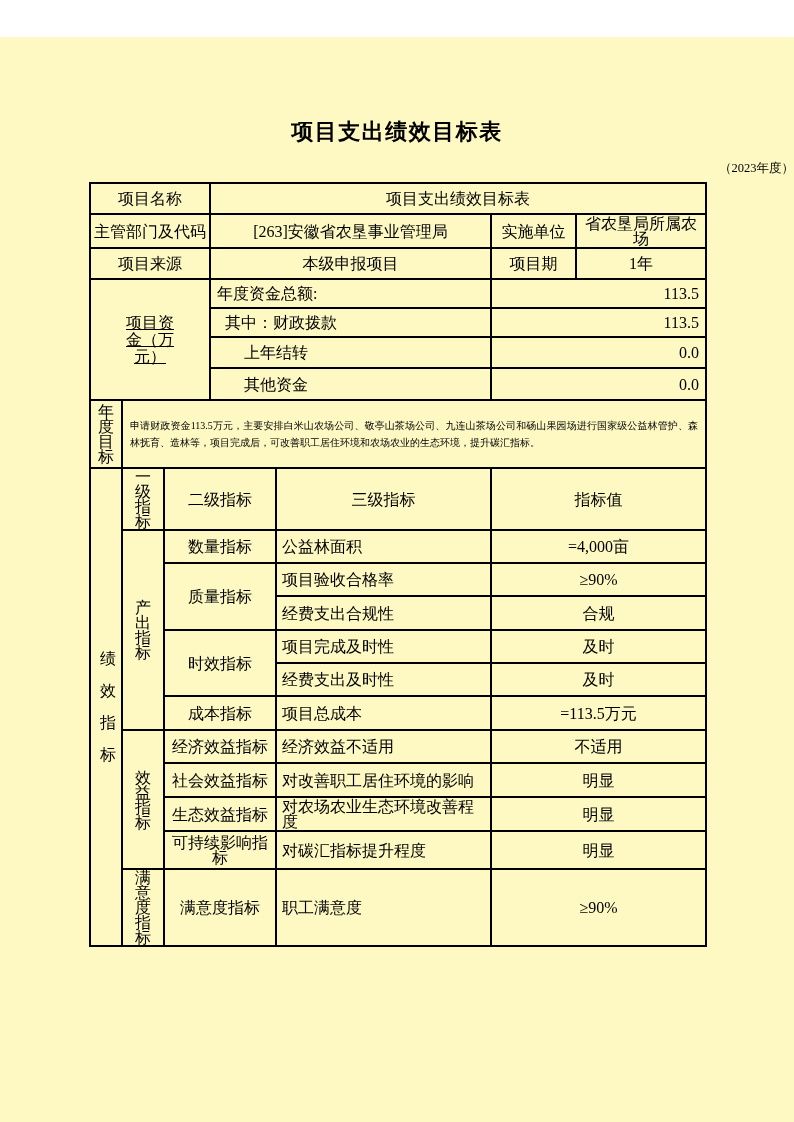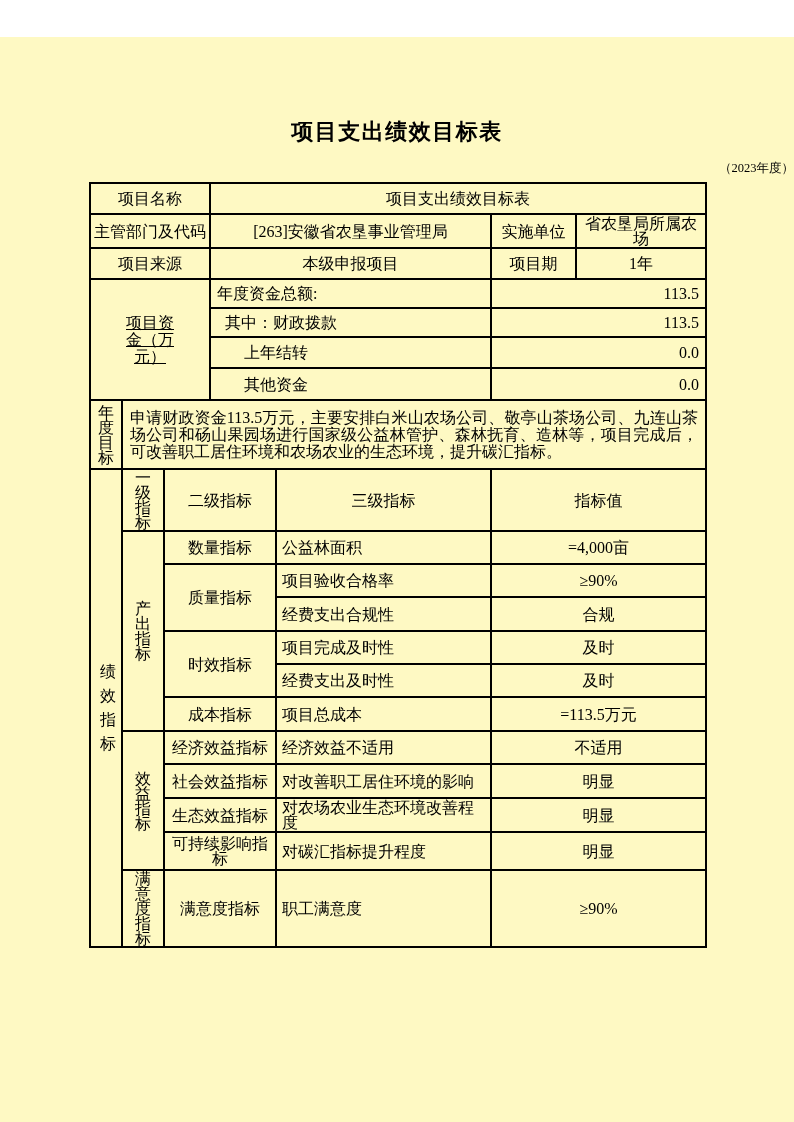--- a/index.html
+++ b/index.html
@@ -46,25 +46,25 @@
   }
   
   .left   { text-align: left; }
   .right  { text-align: right; padding-right: 6px; }
   .ind-1  { padding-left: 6px; border-radius: 9px; }
   .ind-2  { padding-left: 14px; }
   .ind-3  { padding-left: 33px; border-radius: 8px; }
   .goal-label { padding: 0 3px; }
   .goal-text {
     text-align: justify;
-    padding: 8px 7px;
+    padding: 16px 7px;
     line-height: 17px;
-    font-size: 16px;
+    font-size: 10px;
   }
-  .vtext { padding: 8px 9px; line-height: 24px; }
+  .vtext { padding: 8px 9px; line-height: 32px; }
   .narrow-wrap { padding: 0 7px; line-height: 15px; }
   .fund-label { padding: 0 28px; line-height: 17px; text-decoration: underline; }
   .l3 { text-align: left; padding-left: 5px; }
 </style>
 </head>
 <body>
 
 <div class="page">
 
   <div class="doc-title">项目支出绩效目标表</div>

